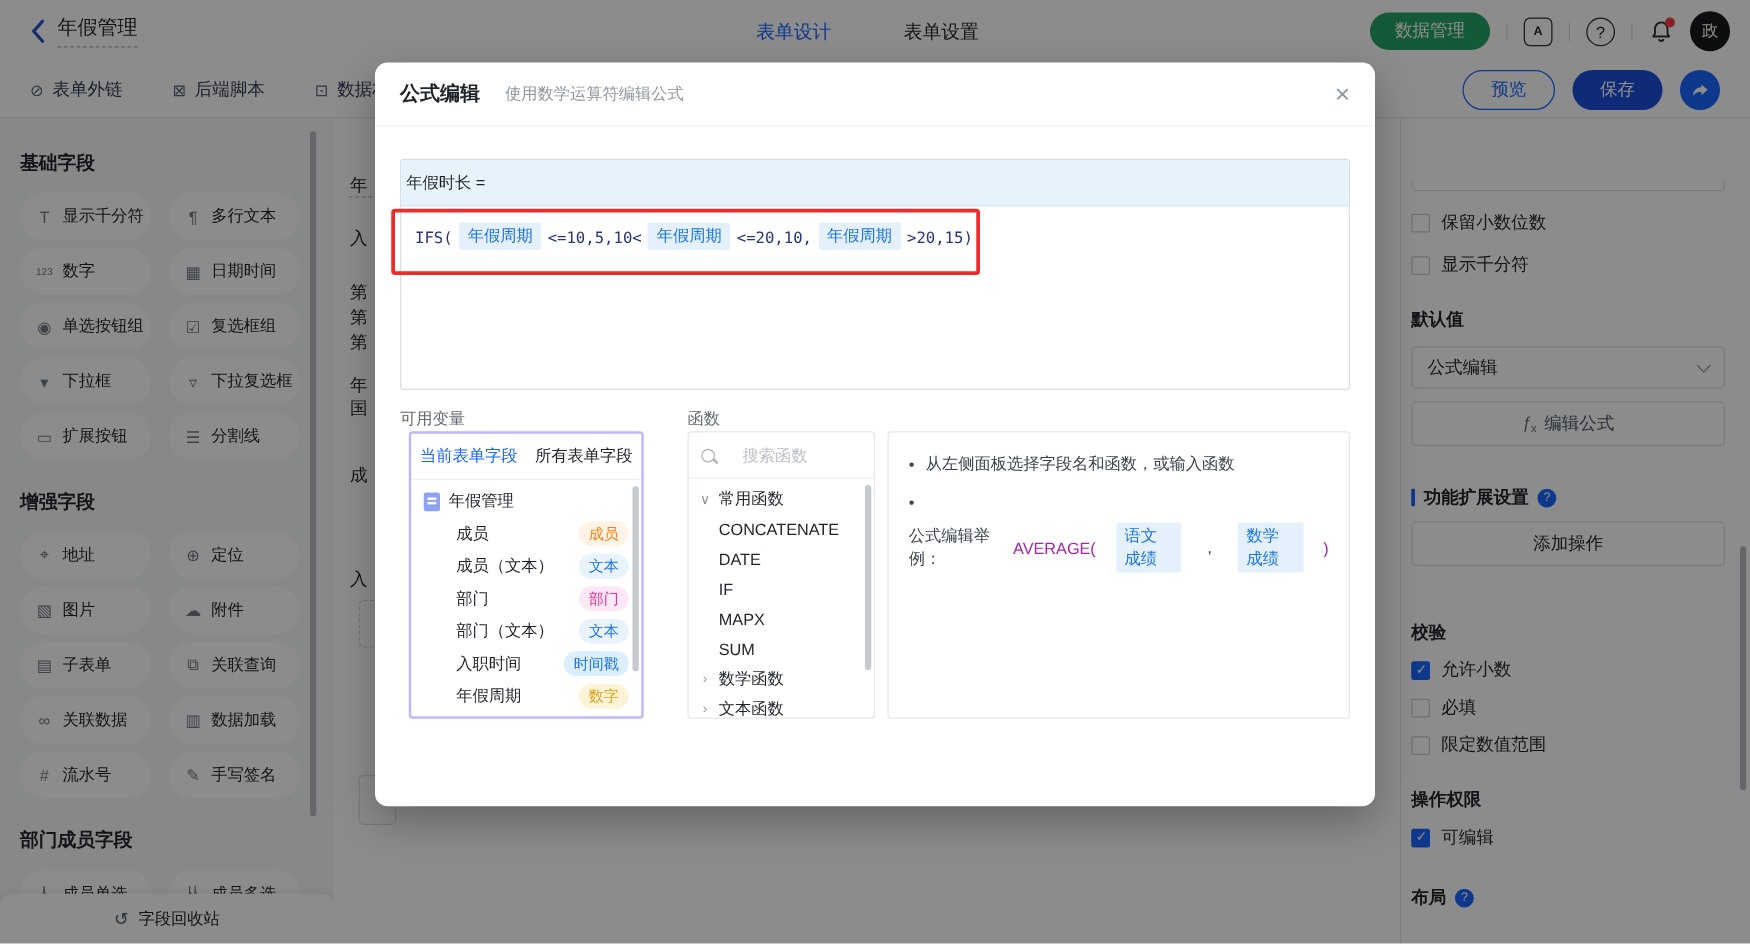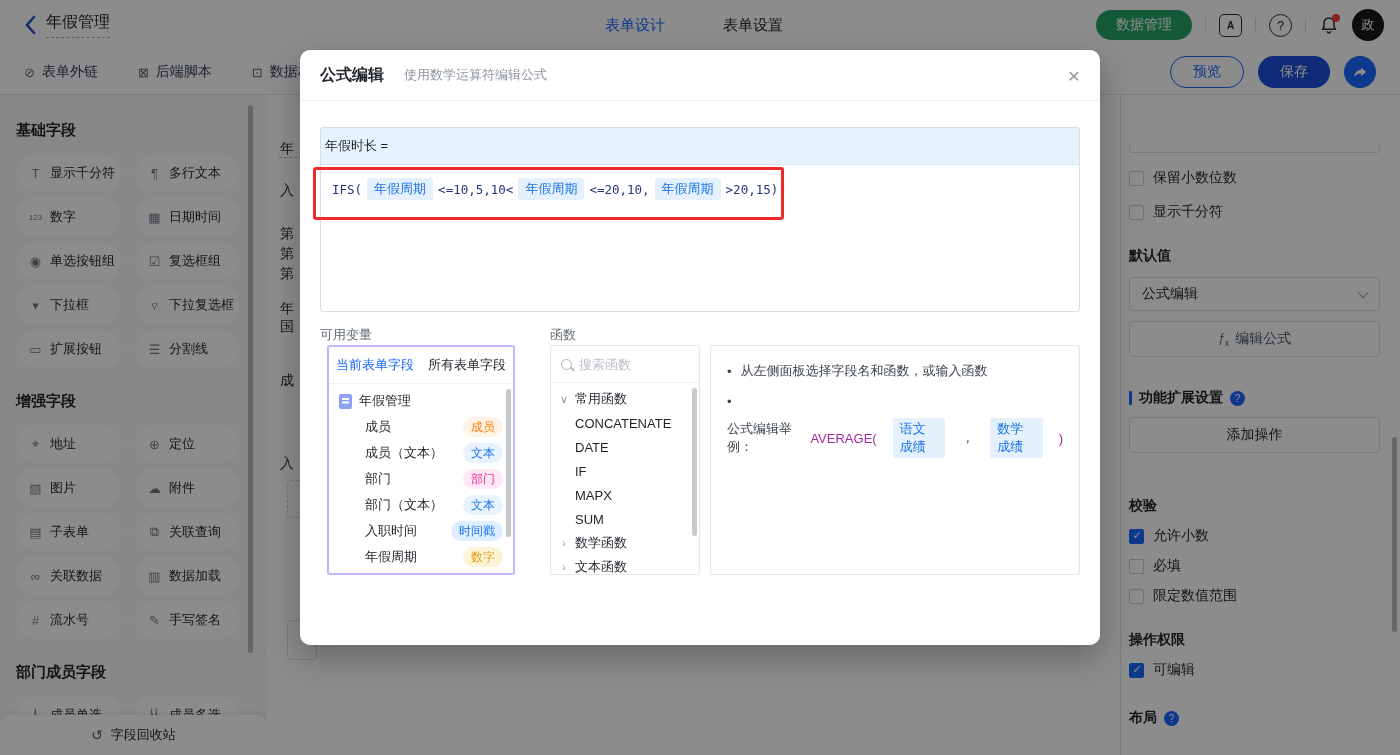--- a/index.html
+++ b/index.html
@@ -99,21 +99,21 @@
   .b-member{color:#ff7d00;background:#fff3e8}
   .b-text{color:#1a73e8;background:#e8f3ff}
   .b-dept{color:#eb2f96;background:#ffe8f6}
   .b-time{color:#1a73e8;background:#dceeff}
   .b-num{color:#e0a018;background:#fdf3d7}
   .clipbadge{width:26px;height:16px;margin-top:2px}
   .doc{width:13px;height:15px;border-radius:2px;background:#8da2f2;position:relative;flex:none}
   .doc::after{content:"";position:absolute;left:3px;top:4.5px;width:7px;height:1.5px;background:#fff;box-shadow:0 3.5px 0 #fff}
   .v-scroll{position:absolute;right:2px;top:42px;width:5px;height:148px;background:#c6c9ce;border-radius:3px}
   .funcs-panel{position:absolute;left:250px;top:295px;width:150px;height:230px;border:1px solid #e5e6eb;border-radius:3px;box-sizing:border-box;overflow:hidden}
-  .f-search{height:36px;border-bottom:1px solid #eef0f3;display:flex;align-items:center;padding:0 10px;gap:5px}
+  .f-search{height:36px;border-bottom:1px solid #eef0f3;display:flex;align-items:center;padding:0 10px;gap:20px}
   .mag{width:9px;height:9px;border:1.5px solid #adb3bb;border-radius:50%;position:relative;flex:none}
   .mag::after{content:"";position:absolute;width:5px;height:1.5px;background:#adb3bb;transform:rotate(45deg);right:-4px;bottom:-1px}
   .f-search input{border:none;outline:none;width:90px;font-size:13px;font-family:inherit;color:#1f2329;background:transparent}
   .f-search input::placeholder{color:#bbc0c7}
   .fn-list{padding-top:4px}
   .fn-row{height:24px;display:flex;align-items:center;font-size:13px;padding:0 8px;gap:6px;cursor:pointer}
   .fn-row.item{padding-left:24px}
   .tw{color:#8f959e;font-size:11px;width:10px;text-align:center;flex:none}
   .f-scroll{position:absolute;right:2px;top:42px;width:5px;height:148px;background:#c6c9ce;border-radius:3px}
   .help-panel{position:absolute;left:410px;top:295px;width:370px;height:230px;border:1px solid #e5e6eb;border-radius:3px;box-sizing:border-box;padding:16px 16px;font-size:13px;color:#3c434d}

